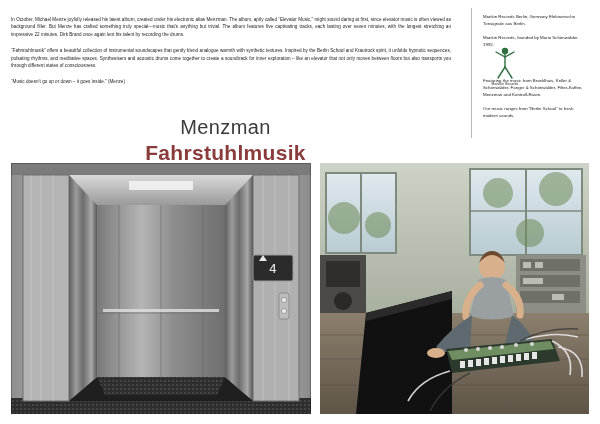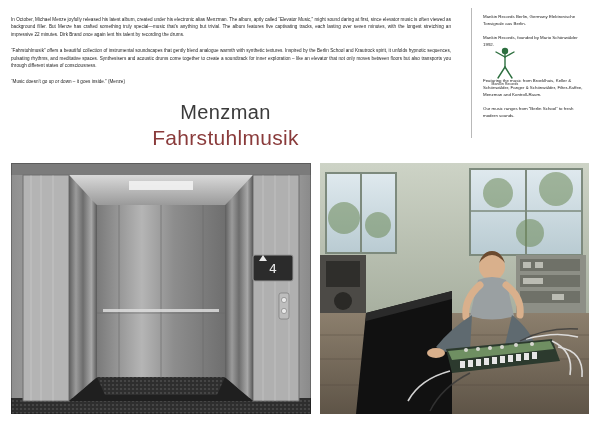--- a/index.html
+++ b/index.html
@@ -55,26 +55,27 @@
     top: 100px;
     width: 451px;
     text-align: center;
   }
   .artist {
     font-size: 20px;
     line-height: 24px;
     color: #3b3b3b;
     font-weight: 400;
     letter-spacing: 0.4px;
+    margin-top: 15px;
   }
   .album {
     font-size: 21px;
     line-height: 25px;
     color: #8a3b3b;
-    font-weight: 400;
+    font-weight: 700;
     letter-spacing: 0.3px;
     margin-top: 1px;
   }
 
   
   .right-col {
     position: absolute;
     left: 483px;
     top: 14px;
     width: 106px;

